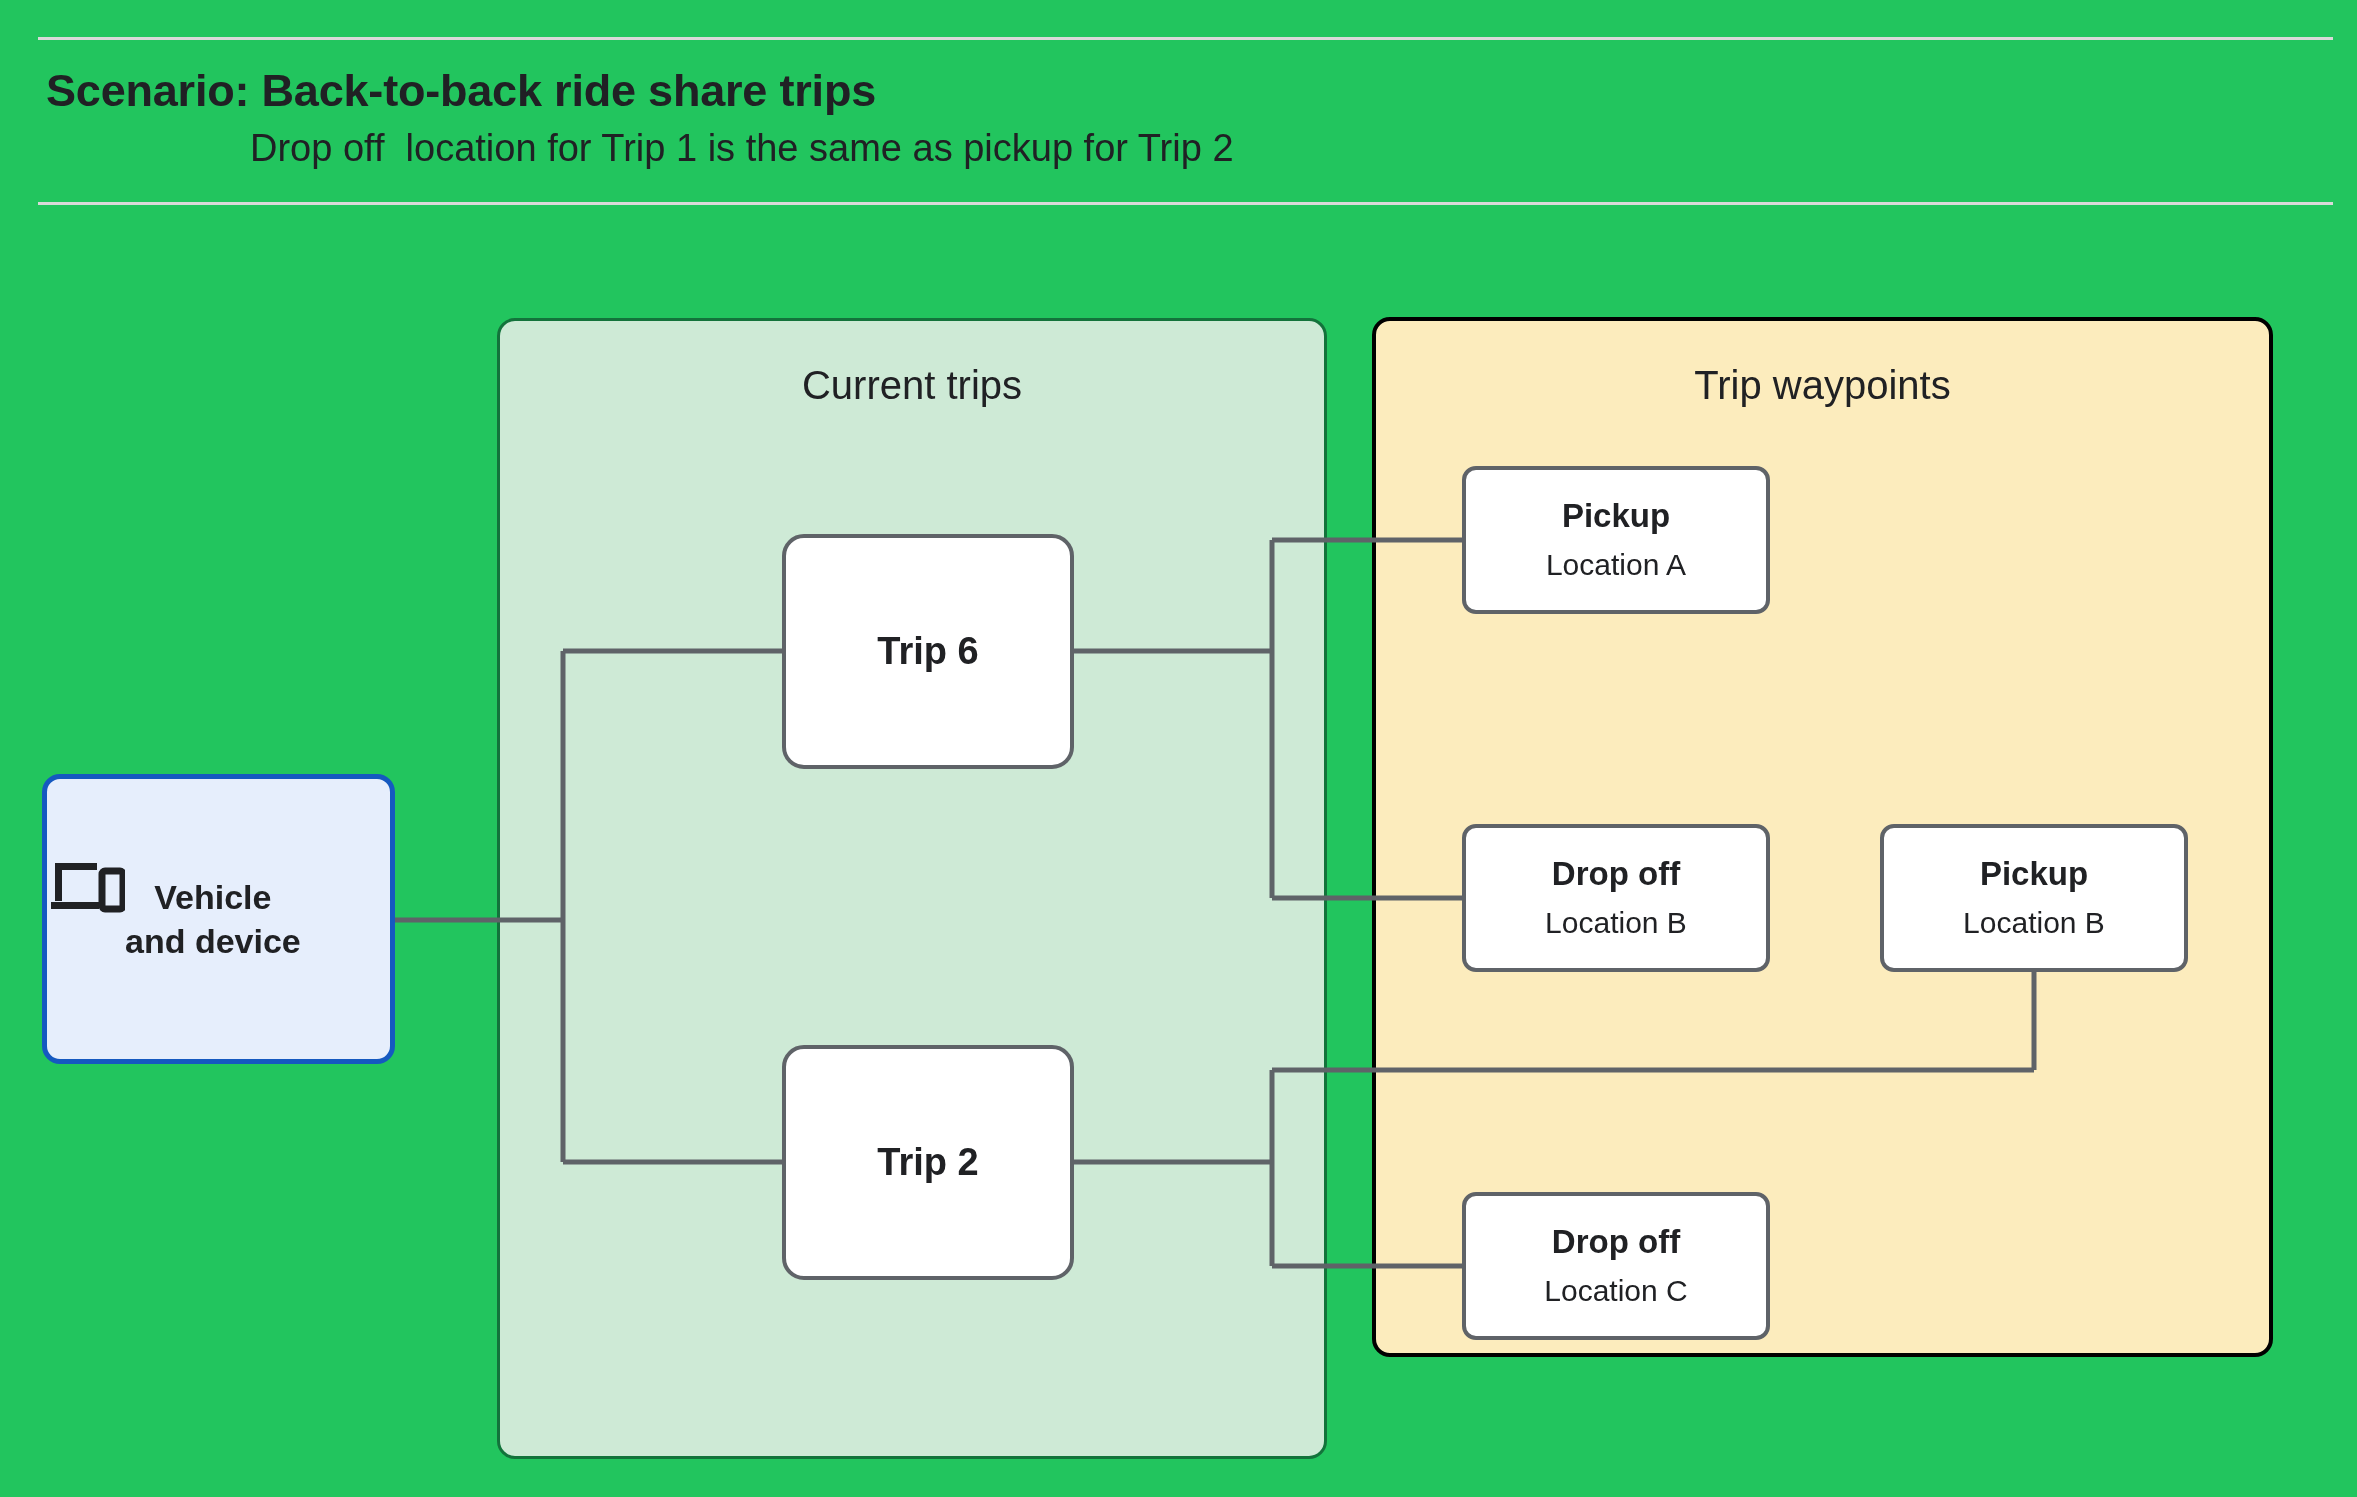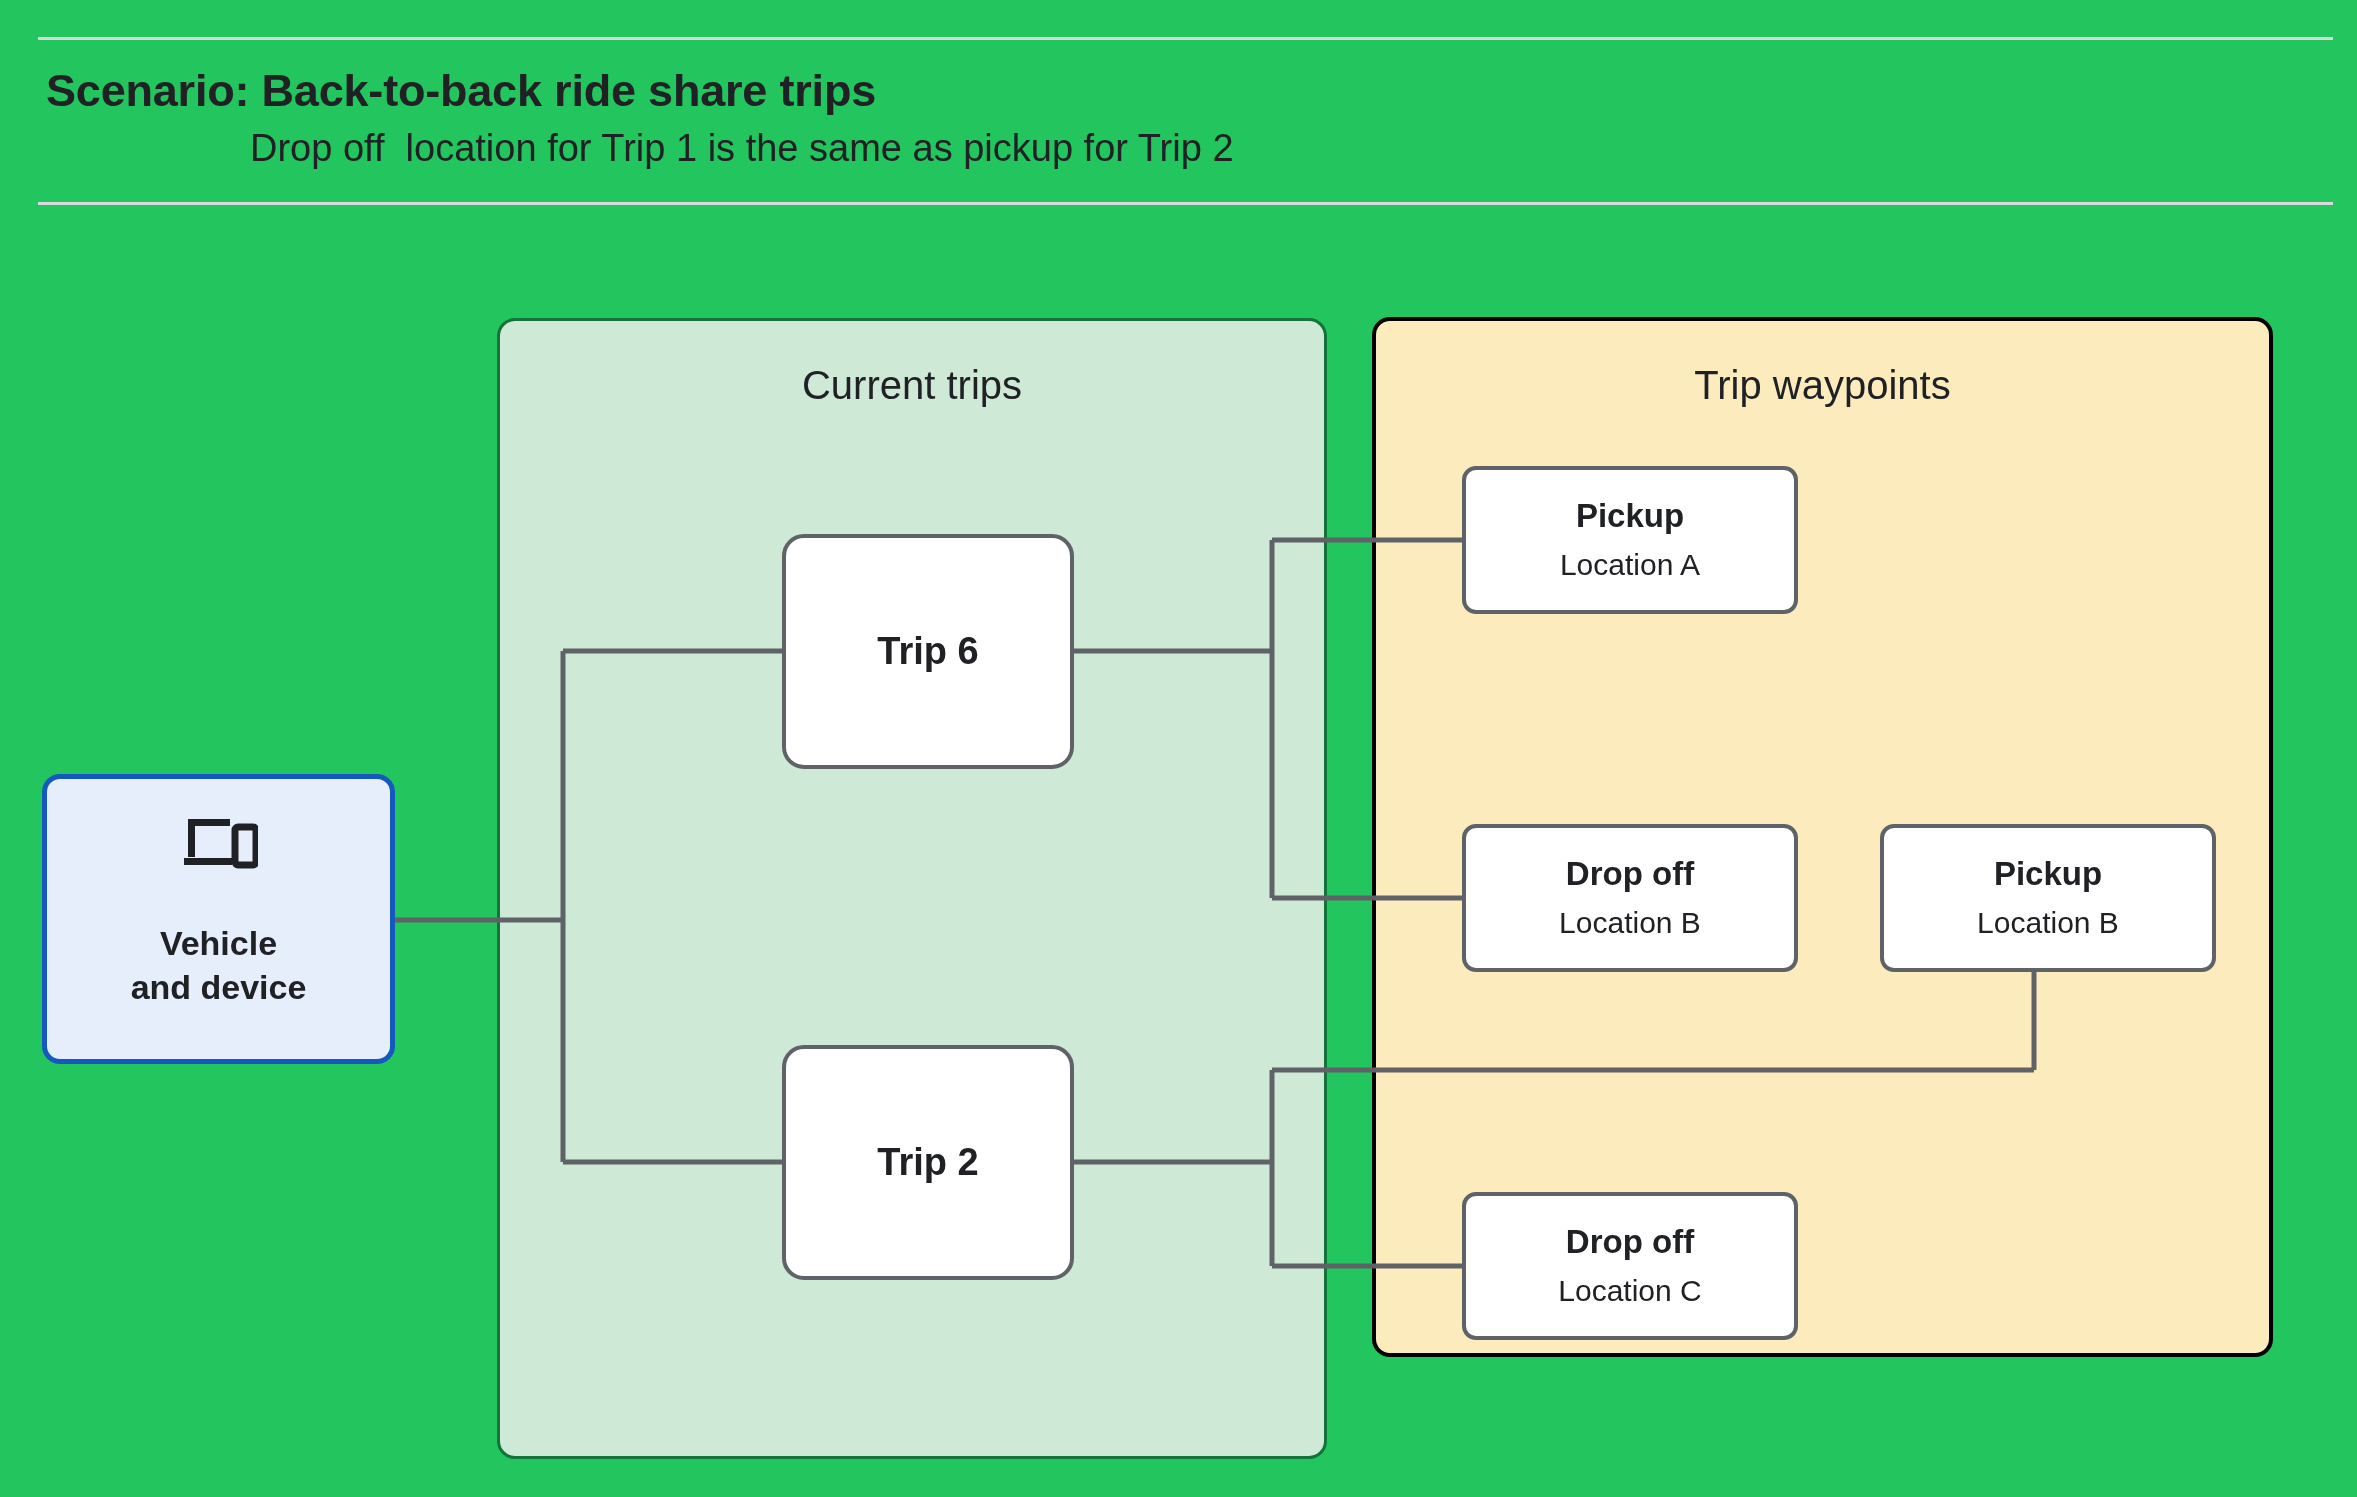--- a/index.html
+++ b/index.html
@@ -89,23 +89,22 @@
     position: absolute;
     left: 42px;
     top: 774px;
     width: 353px;
     height: 290px;
     background: #e6eefc;
     border: 5px solid #1559c0;
     border-radius: 18px;
     box-sizing: border-box;
     display: flex;
-    flex-direction: column;
     align-items: center;
-    justify-content: center;
+    justify-content: flex-start;
   }
   #vehicle-icon {
     width: 78px;
     height: 56px;
     margin-top: -16px;
     margin-bottom: 52px;
   }
   #vehicle-label {
     font-size: 34px;
     font-weight: 700;
@@ -128,21 +127,21 @@
     justify-content: center;
     font-size: 38px;
     font-weight: 700;
   }
   #node-trip-1 { left: 782px; top: 534px; }
   #node-trip-2 { left: 782px; top: 1045px; }
 
   
   .node-waypoint {
     position: absolute;
-    width: 336px;
+    width: 308px;
     height: 148px;
     background: #ffffff;
     border: 4px solid #5f6368;
     border-radius: 14px;
     box-sizing: border-box;
     display: flex;
     flex-direction: column;
     align-items: center;
     justify-content: center;
   }

